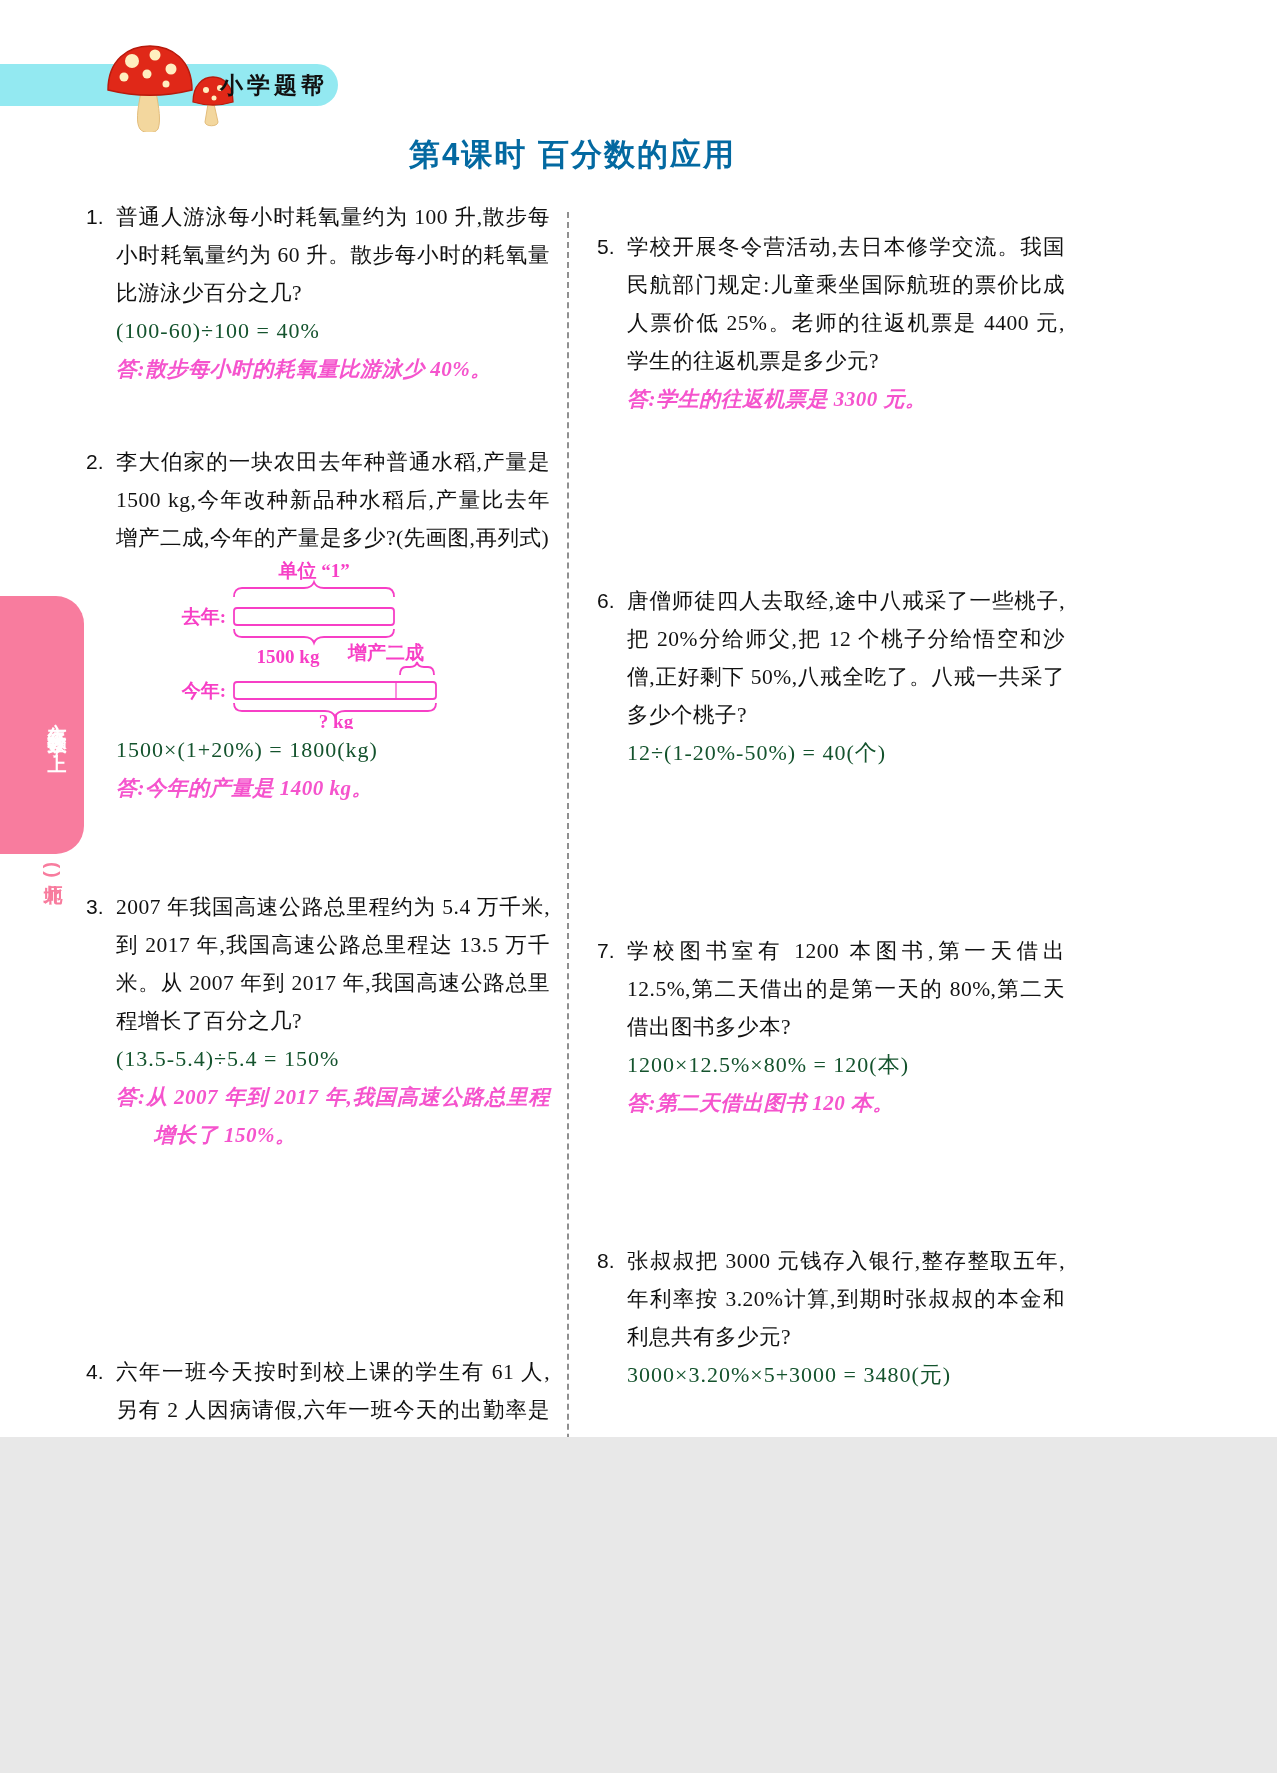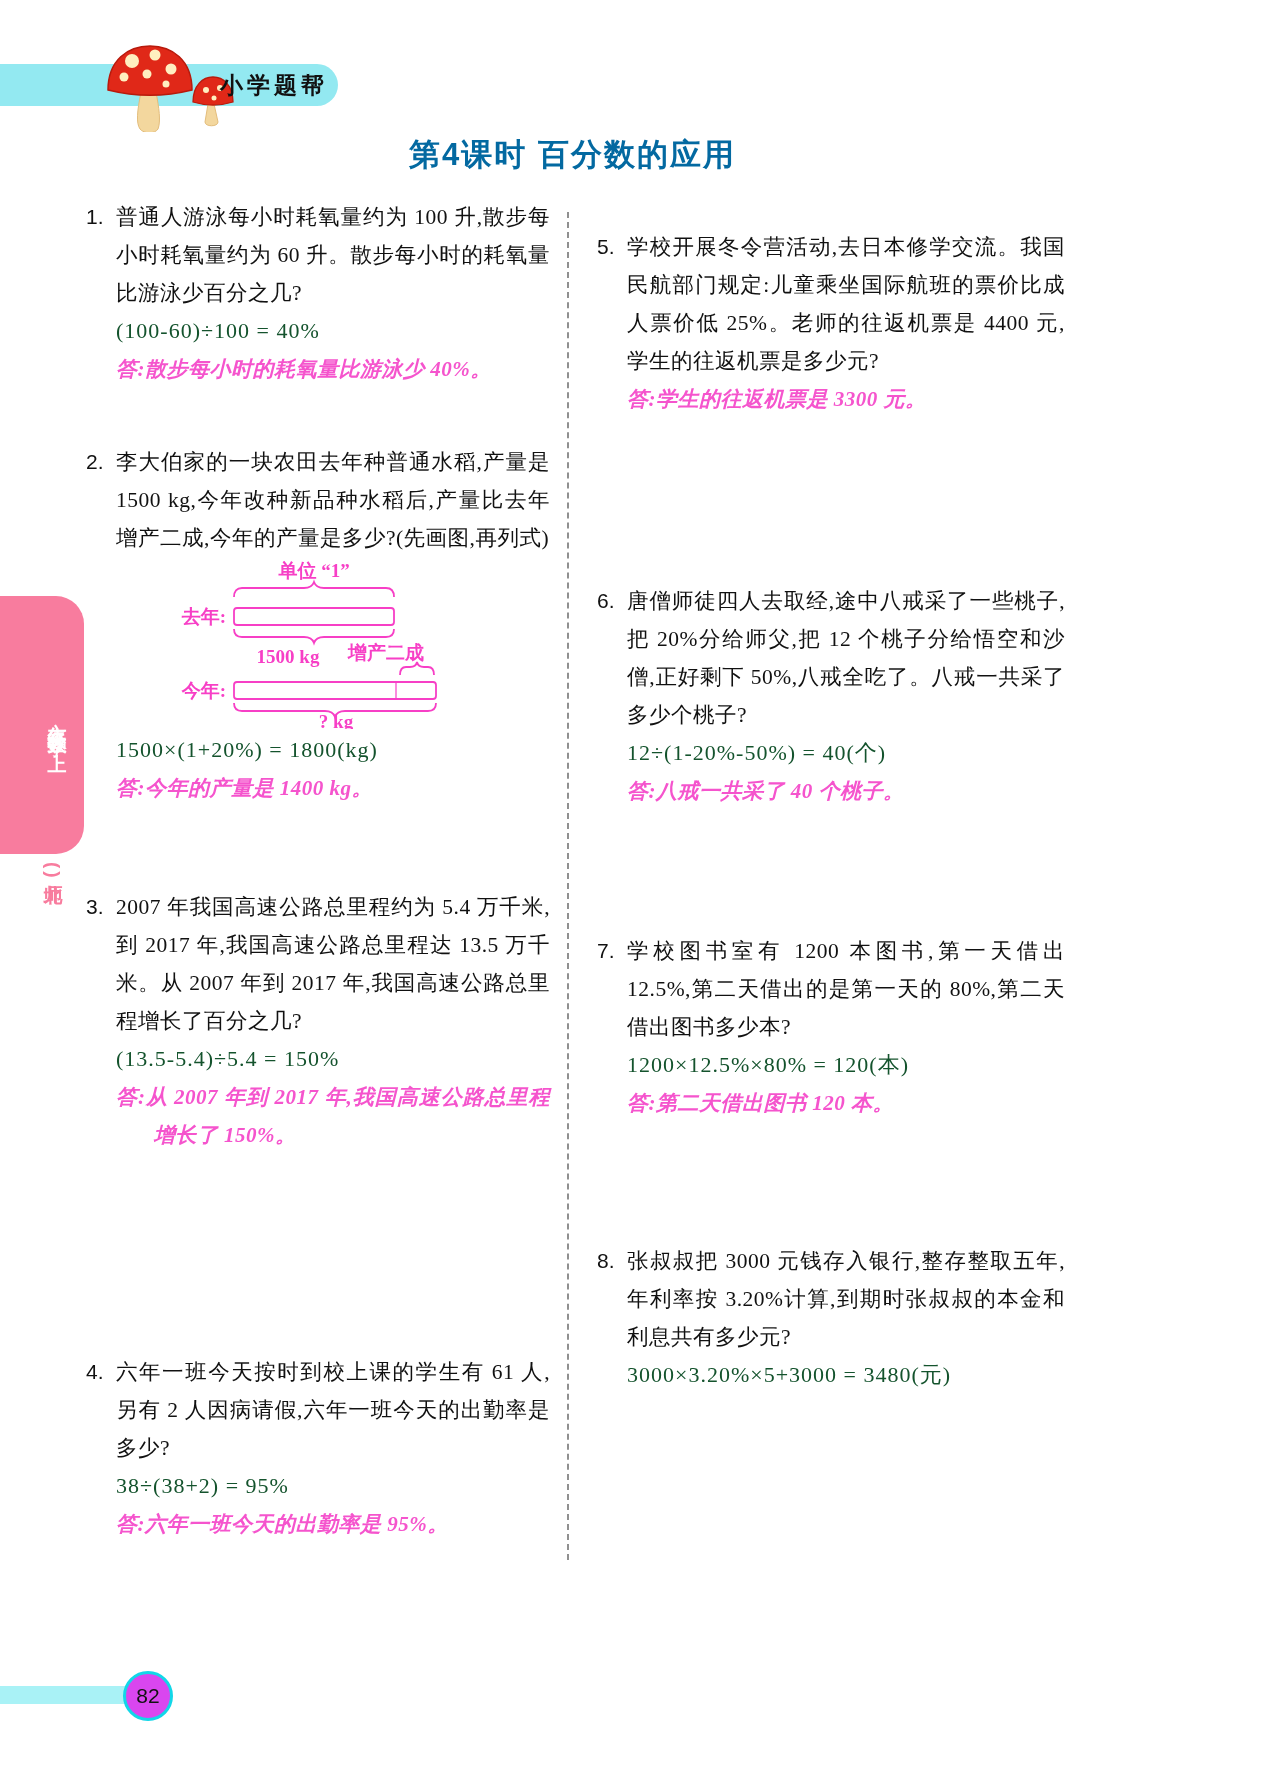--- a/index.html
+++ b/index.html
@@ -1,18 +1,18 @@
 <!DOCTYPE html>
 <html><head>
 <meta charset="utf-8">
 <style>
   html,body{margin:0;padding:0;background:#e8e8e8;}
   .page{
     position:relative;
-    width:1277px;height:1773px;
+    width:1277px;height:1437px;
     background:#ffffff;
     overflow:hidden;
     font-family:"Liberation Serif","DejaVu Serif",serif;
     color:#111;
   }
 
   
   .ribbon{
     position:absolute;left:0;top:64px;width:338px;height:42px;
     background:#93e9f1;border-radius:0 21px 21px 0;
@@ -207,21 +207,20 @@
       </div>
       <p class="answer">答:学生的往返机票是 3300 元。</p>
     </div>
 
     <div class="problem" style="top:392px">
       <div class="q-row">
         <span class="q-num">6.</span>
         <p class="q-text">唐僧师徒四人去取经,途中八戒采了一些桃子,把 20%分给师父,把 12 个桃子分给悟空和沙僧,正好剩下 50%,八戒全吃了。八戒一共采了多少个桃子?</p>
       </div>
       <p class="formula">12÷(1-20%-50%) = 40(个)</p>
-      <p class="answer">答:八戒一共采了 40 个桃子。</p>
     </div>
 
     <div class="problem" style="top:742px">
       <div class="q-row">
         <span class="q-num">7.</span>
         <p class="q-text">学校图书室有 1200 本图书,第一天借出 12.5%,第二天借出的是第一天的 80%,第二天借出图书多少本?</p>
       </div>
       <p class="formula">1200×12.5%×80% = 120(本)</p>
       <p class="answer">答:第二天借出图书 120 本。</p>
     </div>

